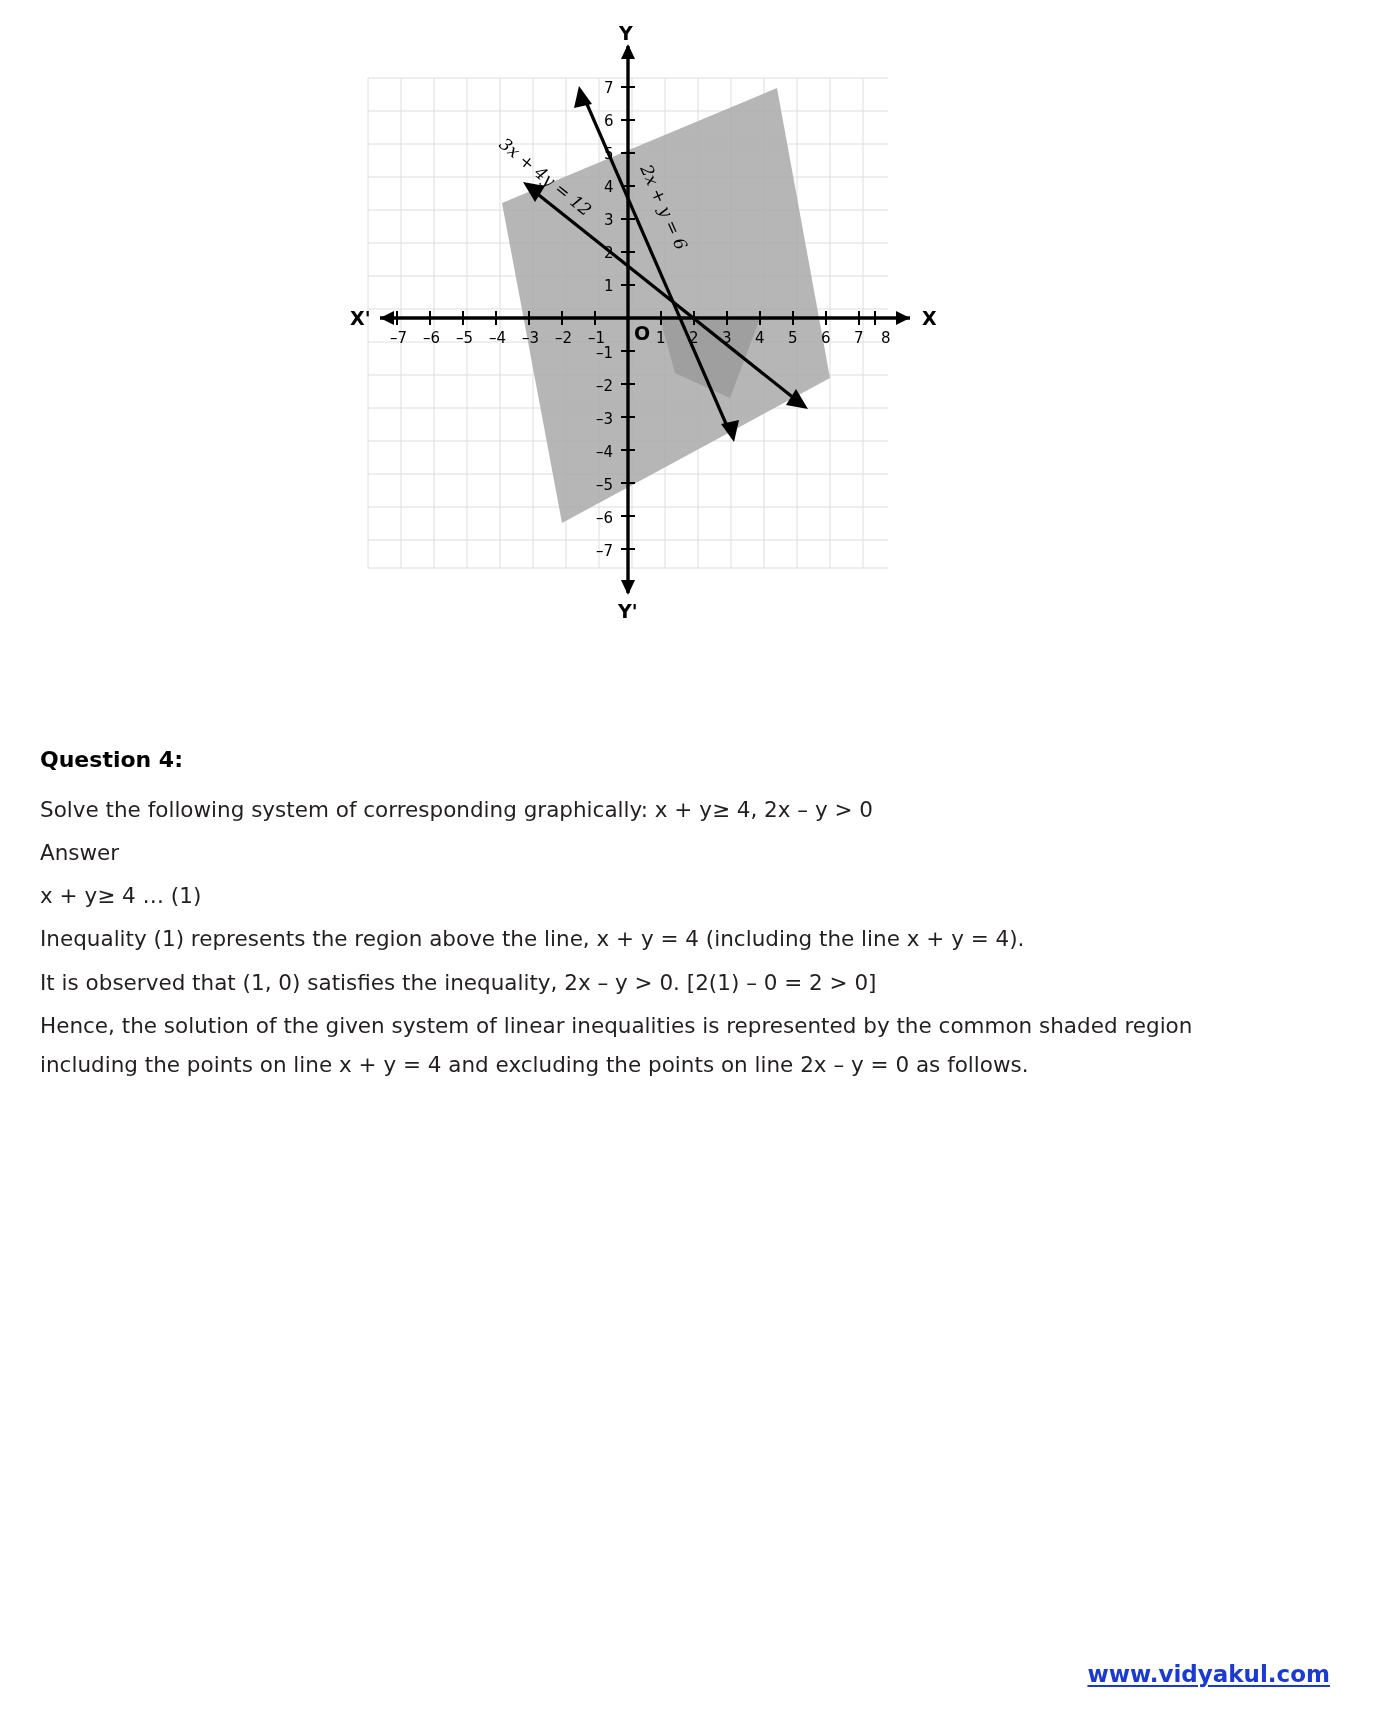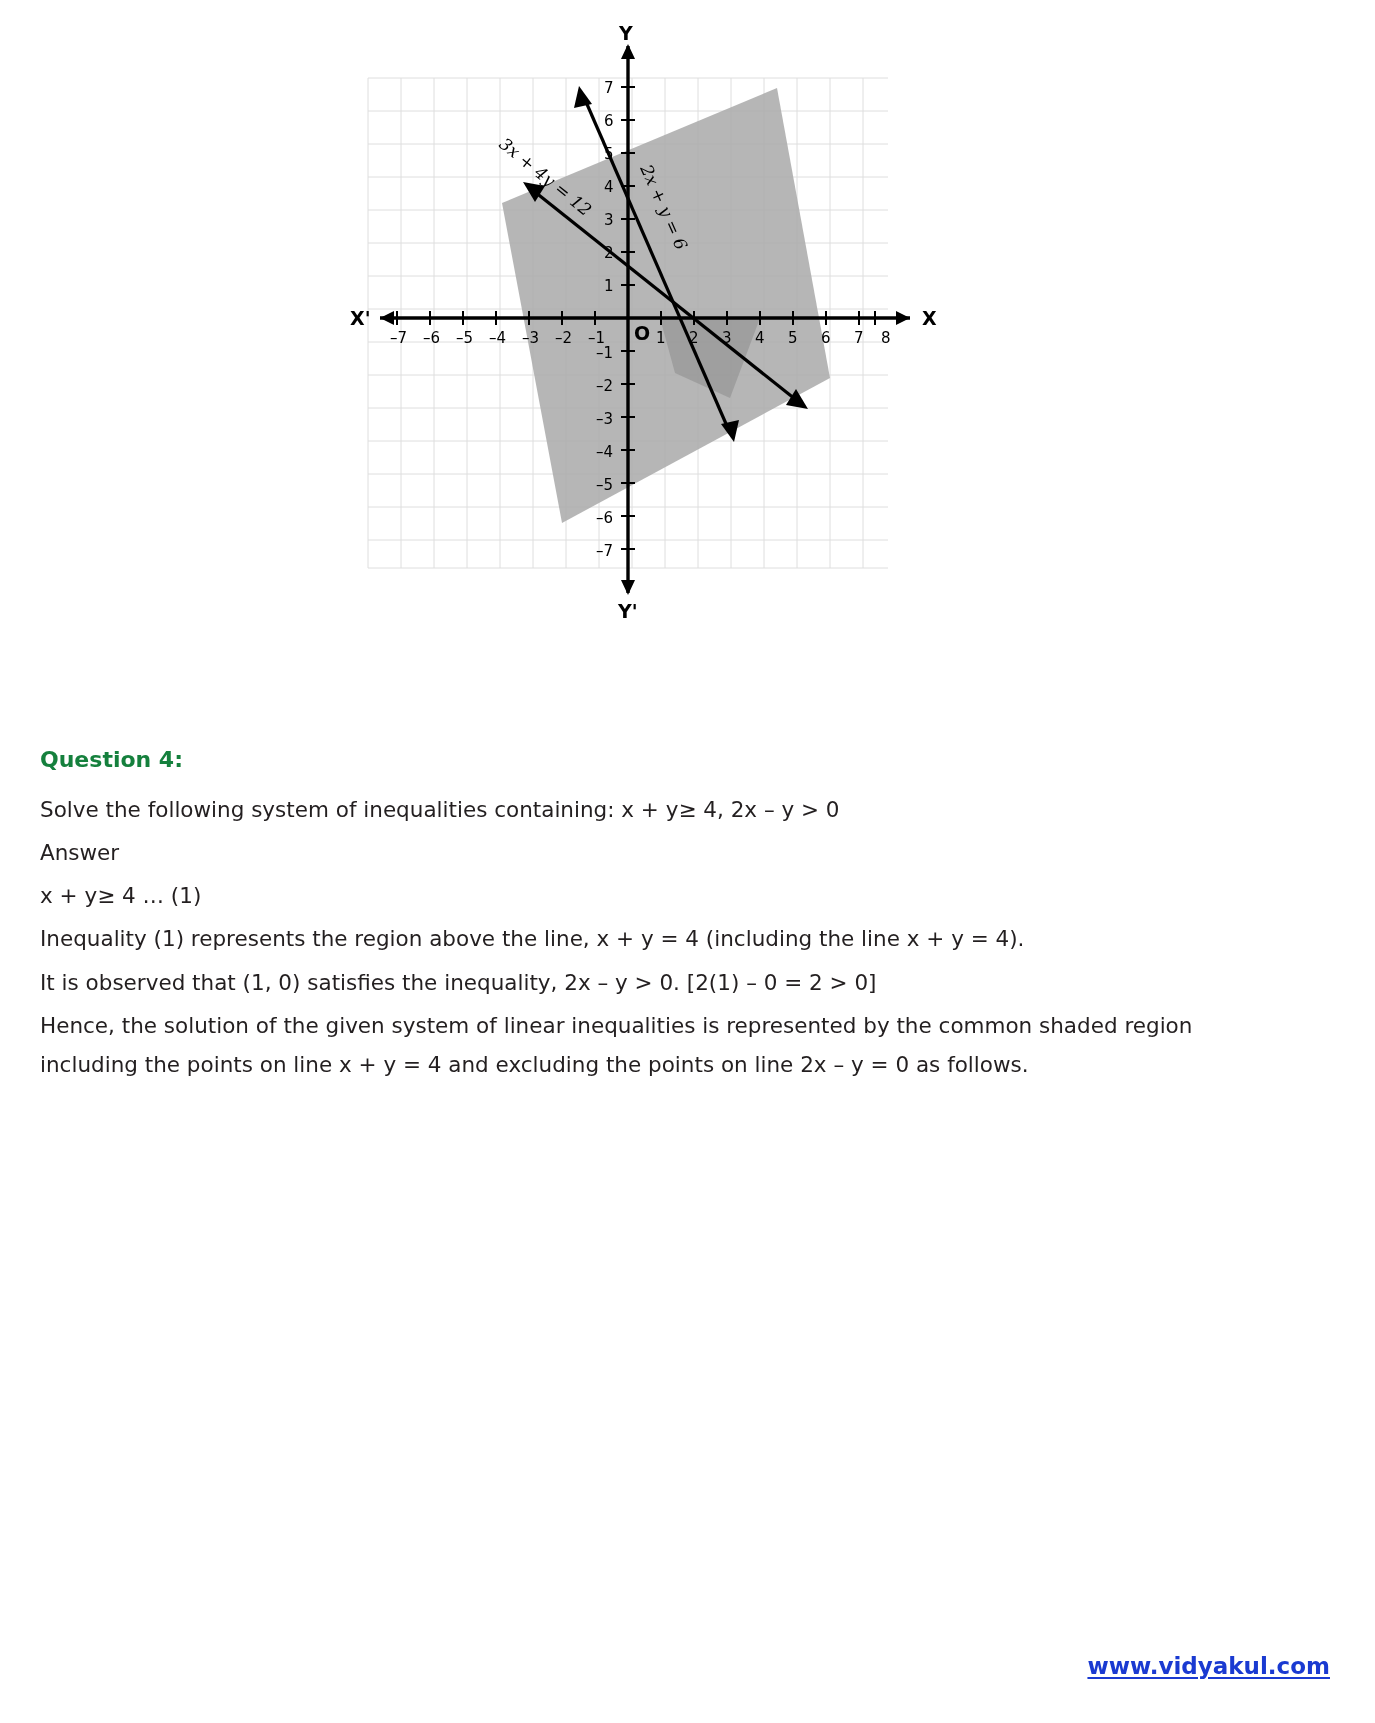--- a/index.html
+++ b/index.html
@@ -37,34 +37,34 @@
     position: absolute;
     left: 40px;
     top: 740px;
     width: 1230px;
     font-size: 21.5px;
     line-height: 1.82;
     color: #231f20;
   }
   .q-title {
     font-weight: bold;
-    color: #15803d;
+    color: #000000;
     font-size: 22px;
     margin-bottom: 10px;
   }
   .para {
     margin: 0 0 4px 0;
   }
   .ital { }
 
   
   .footer {
     position: absolute;
     right: 45px;
-    bottom: 44px;
+    bottom: 36px;
     color: #1a3ad1;
     font-weight: bold;
     font-size: 23px;
     text-decoration: underline;
     text-underline-offset: 3px;
     white-space: nowrap;
   }
 </style>
 </head>
 <body>
@@ -221,21 +221,21 @@
       </g>
 
       <text x="168" y="128" font-family="DejaVu Serif, serif" font-style="italic" font-size="17" fill="#000" transform="rotate(39 168 128)">3x + 4y = 12</text>
       <text x="310" y="150" font-family="DejaVu Serif, serif" font-style="italic" font-size="17" fill="#000" transform="rotate(66 310 150)">2x + y = 6</text>
     </svg>
   </div>
 
   <div class="content">
     <div class="q-title">Question 4:</div>
 
-    <p class="para"><span>Solve the following system of inequalities containing: </span><span class="ital">x + y≥ 4, 2x – y &gt; 0</span></p>
+    <p class="para"><span>Solve the following system of corresponding graphically: </span><span class="ital">x + y≥ 4, 2x – y &gt; 0</span></p>
 
     <p class="para">Answer</p>
 
     <p class="para ital">x + y≥ 4 … (1)</p>
     <p class="para">Inequality (1) represents the region above the line, x + y = 4 (including the line x + y = 4).</p>
     <p class="para">It is observed that (1, 0) satisfies the inequality, 2x – y &gt; 0. [2(1) – 0 = 2 &gt; 0]</p>
     <p class="para">Hence, the solution of the given system of linear inequalities is represented by the common shaded region including the points on line x + y = 4 and excluding the points on line 2x – y = 0 as follows.</p>
   </div>
 
   <a class="footer" href="#">www.vidyakul.com</a>

